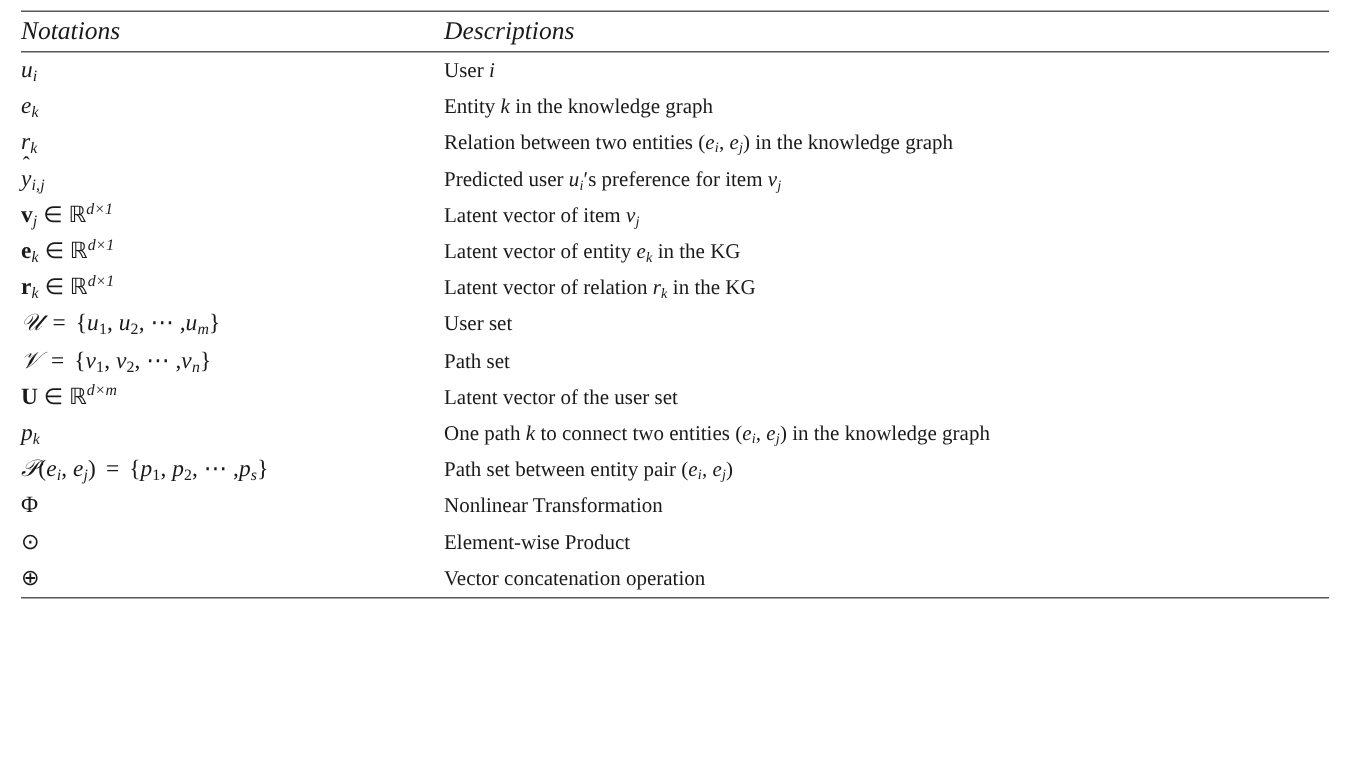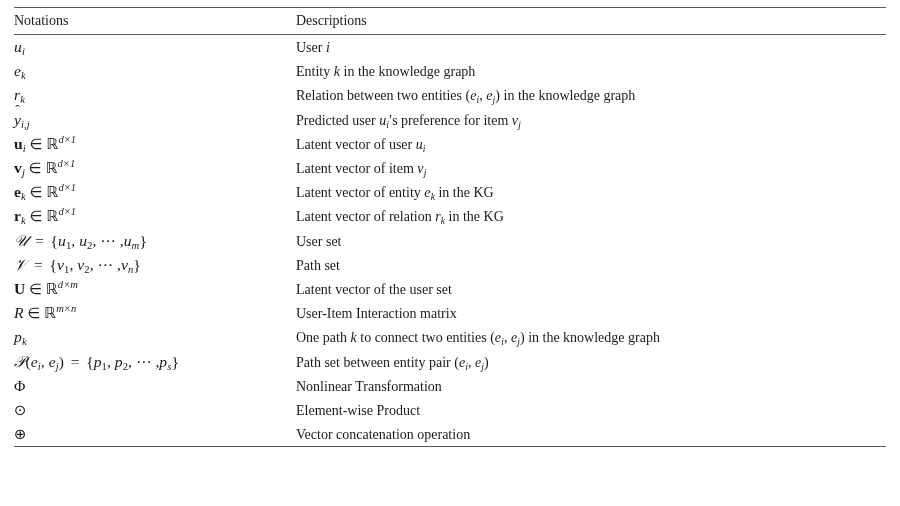--- a/index.html
+++ b/index.html
@@ -44,25 +44,26 @@
   table.notation th,
   table.notation td {
     text-align: left;
     vertical-align: baseline;
     padding: 0;
     border: 0;
   }
 
   thead th {
     font-weight: normal;
-    font-size: 14px;
+    font-size: 17px;
     line-height: 26px;
     height: 26px;
     padding-left: 8px;
     white-space: nowrap;
+    font-style: italic;
   }
 
   tbody td {
     font-size: 14px;
     line-height: 23.2px;
     height: 23.2px;
     padding-left: 8px;
     white-space: nowrap;
   }
 
@@ -174,24 +175,20 @@
       <tr>
         <td class="notation-cell"><span class="math"><span>r</span><sub>k</sub></span></td>
         <td><span>Relation between two entities</span> <span class="mathup">(</span><span class="math"><span>e</span><sub>i</sub></span><span class="mathup">,</span> <span class="math"><span>e</span><sub>j</sub></span><span class="mathup">)</span> <span>in the knowledge graph</span></td>
       </tr>
 
       <tr>
         <td class="notation-cell"><span class="math"><span class="hat-wrap"><span class="hat">ˆ</span><span>y</span></span><sub>i,j</sub></span></td>
         <td><span>Predicted user</span> <span class="math"><span>u</span><sub>i</sub></span><span class="mathup">′</span><span>s preference for item</span> <span class="math"><span>v</span><sub>j</sub></span></td>
       </tr>
 
-      <tr>
-        <td class="notation-cell"><span class="math"><span class="bfv">u</span><sub>i</sub></span> <span class="opsym">∈</span> <span class="bb">ℝ</span><sup>d×1</sup></td>
-        <td><span>Latent vector of user</span> <span class="math"><span>u</span><sub>i</sub></span></td>
-      </tr>
 
       <tr>
         <td class="notation-cell"><span class="math"><span class="bfv">v</span><sub>j</sub></span> <span class="opsym">∈</span> <span class="bb">ℝ</span><sup>d×1</sup></td>
         <td><span>Latent vector of item</span> <span class="math"><span>v</span><sub>j</sub></span></td>
       </tr>
 
       <tr>
         <td class="notation-cell"><span class="math"><span class="bfv">e</span><sub>k</sub></span> <span class="opsym">∈</span> <span class="bb">ℝ</span><sup>d×1</sup></td>
         <td><span>Latent vector of entity</span> <span class="math"><span>e</span><sub>k</sub></span> <span>in the KG</span></td>
       </tr>
@@ -210,24 +207,20 @@
         <td class="notation-cell"><span class="cal">𝒱</span> <span class="op">=</span> <span class="mathup">{</span><span class="math"><span>v</span><sub class="mathup">1</sub></span><span class="mathup">,</span> <span class="math"><span>v</span><sub class="mathup">2</sub></span><span class="mathup">,</span> <span class="big">⋯</span> <span class="mathup">,</span><span class="math"><span>v</span><sub>n</sub></span><span class="mathup">}</span></td>
         <td><span>Path set</span></td>
       </tr>
 
       <tr>
         <td class="notation-cell"><span class="bfv">U</span> <span class="opsym">∈</span> <span class="bb">ℝ</span><sup>d×m</sup></td>
         <td><span>Latent vector of the user set</span></td>
       </tr>
 
 
-      <tr>
-        <td class="notation-cell"><span class="math">R</span> <span class="opsym">∈</span> <span class="bb">ℝ</span><sup>m×n</sup></td>
-        <td><span>User-Item Interaction matrix</span></td>
-      </tr>
 
       <tr>
         <td class="notation-cell"><span class="math"><span>p</span><sub>k</sub></span></td>
         <td><span>One path</span> <span class="math">k</span> <span>to connect two entities</span> <span class="mathup">(</span><span class="math"><span>e</span><sub>i</sub></span><span class="mathup">,</span> <span class="math"><span>e</span><sub>j</sub></span><span class="mathup">)</span> <span>in the knowledge graph</span></td>
       </tr>
 
       <tr>
         <td class="notation-cell"><span class="cal">𝒫</span><span class="mathup">(</span><span class="math"><span>e</span><sub>i</sub></span><span class="mathup">,</span> <span class="math"><span>e</span><sub>j</sub></span><span class="mathup">)</span> <span class="op">=</span> <span class="mathup">{</span><span class="math"><span>p</span><sub class="mathup">1</sub></span><span class="mathup">,</span> <span class="math"><span>p</span><sub class="mathup">2</sub></span><span class="mathup">,</span> <span class="big">⋯</span> <span class="mathup">,</span><span class="math"><span>p</span><sub>s</sub></span><span class="mathup">}</span></td>
         <td><span>Path set between entity pair</span> <span class="mathup">(</span><span class="math"><span>e</span><sub>i</sub></span><span class="mathup">,</span> <span class="math"><span>e</span><sub>j</sub></span><span class="mathup">)</span></td>
       </tr>

